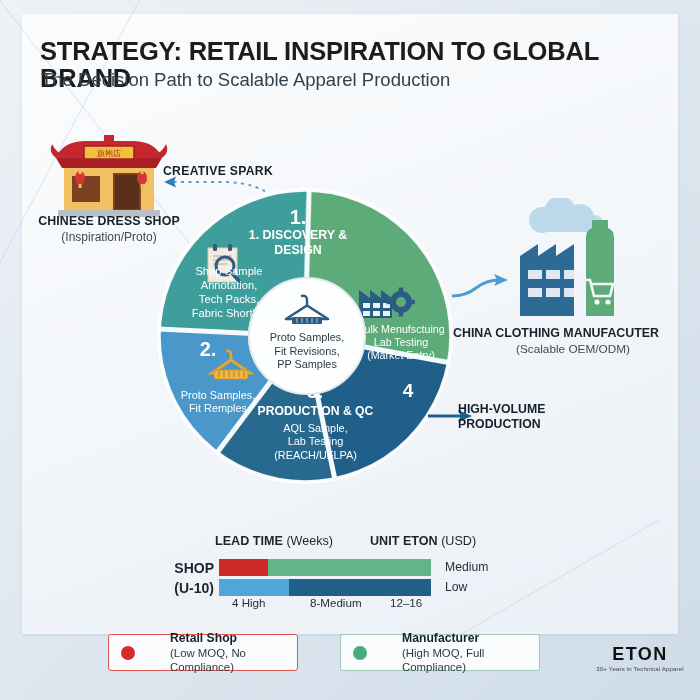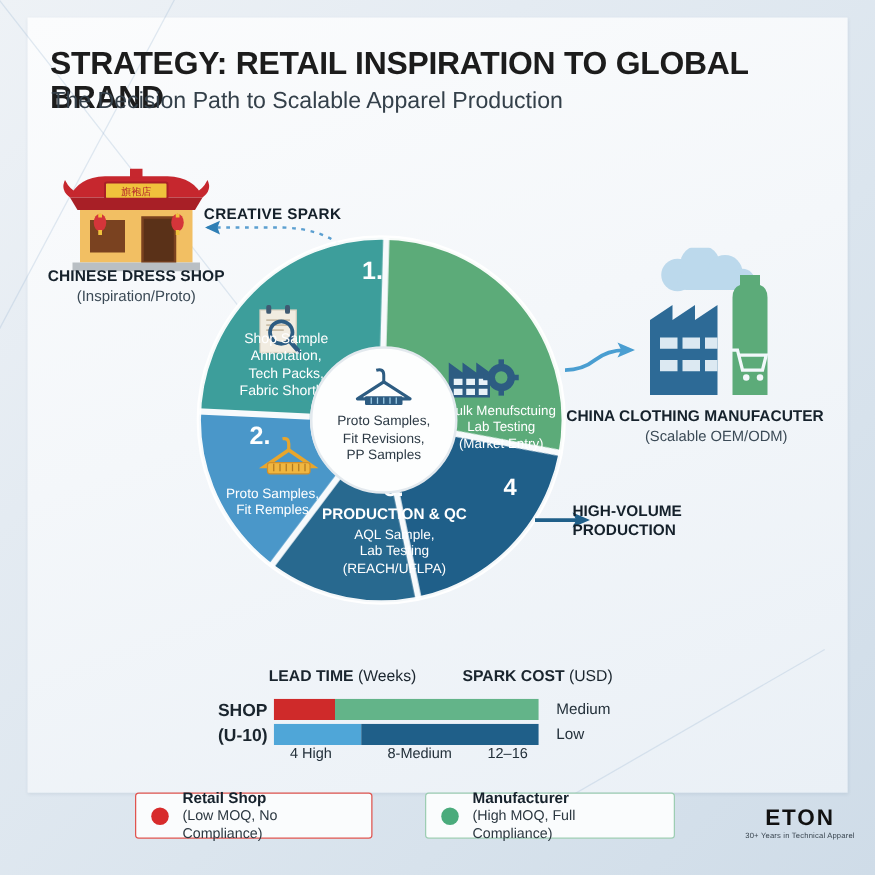--- a/index.html
+++ b/index.html
@@ -99,21 +99,21 @@
   .ch-cost{left:200px;}
   .row-lab{position:absolute;right:0;font-size:14px;font-weight:bold;color:#1a252e;text-align:right;}
   .bar-track{position:absolute;height:17px;overflow:hidden;}
   .bar-seg{position:absolute;top:0;height:100%;}
   .cost-val{position:absolute;font-size:12.2px;color:#23303a;}
   .tick{position:absolute;top:62px;font-size:11.6px;color:#23303a;}
 
   
   .legend-box{
     position:absolute;height:37px;border-radius:3px;background:#fafcfd;
-    display:flex;align-items:center;box-sizing:border-box;padding:0 12px;
+    display:flex;align-items:center;box-sizing:border-box;padding:0 12px;gap:24px;
   }
   .lg-dot{width:14px;height:14px;border-radius:50%;flex:0 0 auto;margin-right:11px;}
   .lg-t1{font-size:12.2px;font-weight:bold;color:#16222c;line-height:1.25;}
   .lg-t2{font-size:11.4px;color:#2c3841;line-height:1.25;}
 
   
   .logo{position:absolute;left:592px;top:645px;width:96px;text-align:center;}
   .logo-word{font-size:18px;font-weight:bold;letter-spacing:1.5px;color:#111;line-height:1;text-align:center;}
   .logo-tag{font-size:6.1px;color:#3a4650;letter-spacing:.15px;margin-top:2px;white-space:nowrap;}
 </style>
@@ -249,20 +249,22 @@
           <rect x="-2.2" y="-14.5" width="4.4" height="5"></rect>
           <rect x="-2.2" y="9.5" width="4.4" height="5"></rect>
           <rect x="-14.5" y="-2.2" width="5" height="4.4"></rect>
           <rect x="9.5" y="-2.2" width="5" height="4.4"></rect>
         </g>
       </g>
     </svg>
 
     
     <div class="seg-txt s1-num">1.</div>
+    <div class="seg-txt s1-title" style="white-space:pre-line;">1. DISCOVERY &amp;
+DESIGN</div>
 
     <div class="seg-txt s5-body" style="white-space:pre-line;">Shop Sample
 Annotation,
 Tech Packs,
 Fabric Shortlist</div>
 
     <div class="seg-txt s2-num">2.</div>
     <div class="seg-txt s2-body" style="white-space:pre-line;">Proto Samples,
 Fit Remples</div>
 
@@ -343,21 +345,21 @@
     <span>HIGH-VOLUME</span><br>
     <span>PRODUCTION</span>
   </div>
 
   <div class="chart">
     <div class="chart-head ch-lead">
       <b>LEAD TIME</b>
       <span>(Weeks)</span>
     </div>
     <div class="chart-head ch-cost">
-      <b>SPARK COST</b>
+      <b>UNIT ETON</b>
       <span>(USD)</span>
     </div>
 
     <div class="row-lab" style="top:26px;left:-8px;width:52px;">SHOP</div>
     <div class="bar-track" style="left:49px;top:25px;width:212px;">
       <div class="bar-seg" style="left:0;width:23%;background:#cf2a2a;"></div>
       <div class="bar-seg" style="left:23%;width:77%;background:#63b489;"></div>
     </div>
     <div class="cost-val" style="left:275px;top:26px;">Medium</div>
 

